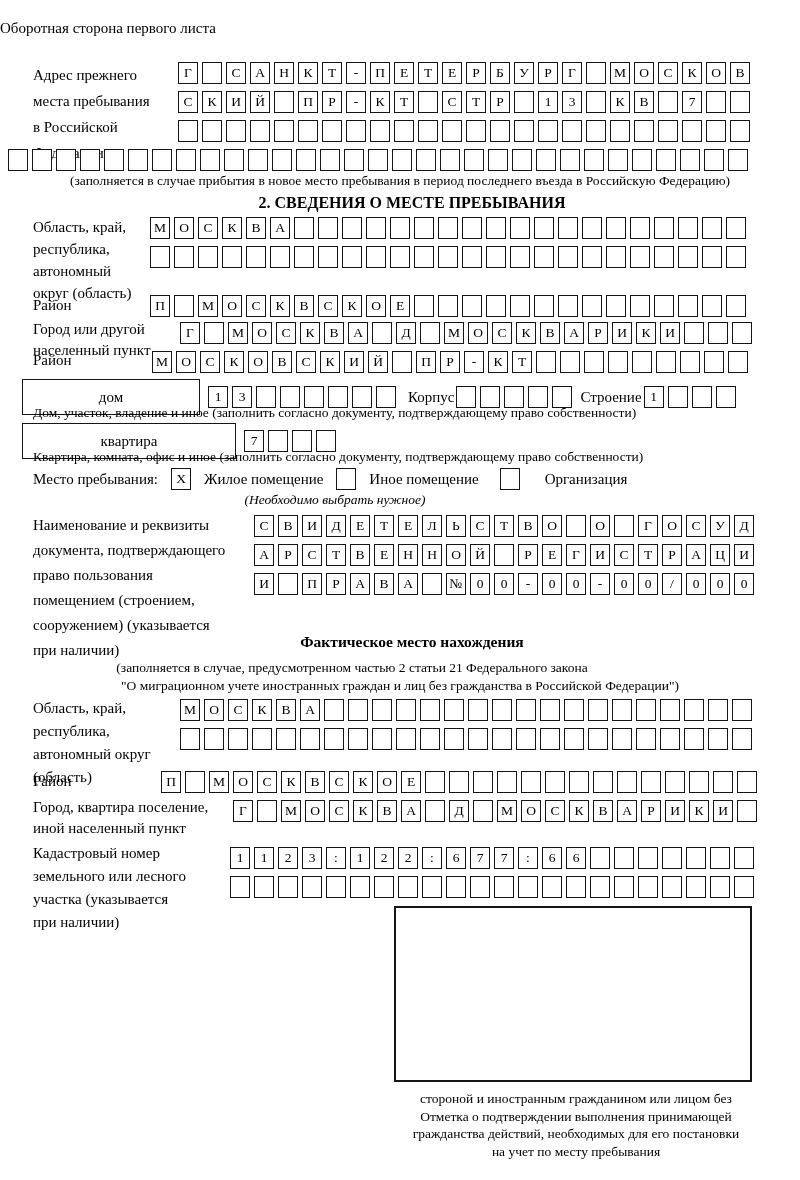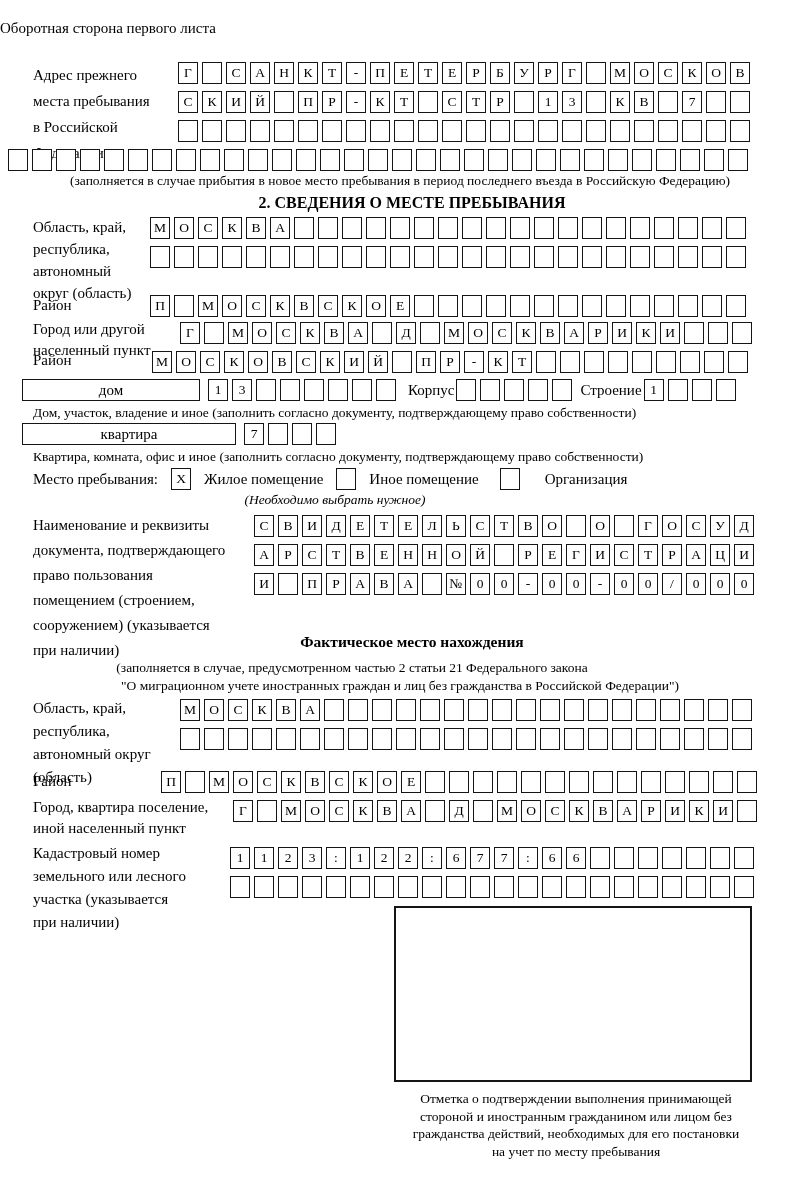--- a/index.html
+++ b/index.html
@@ -16,21 +16,21 @@
   .right { }
   .cellrow { display:flex; gap:4px; }
   .cellcol { display:flex; flex-direction:column; gap:7px; }
   .cell {
     width:20px; height:22px; flex:0 0 20px;
     border:1.6px solid #151515; background:#fff;
     display:flex; align-items:center; justify-content:center;
     font-size:13.5px; line-height:1;
   }
   .widebox {
-    height:22px; border:1.6px solid #151515; background:#fff;
+    height:36px; border:1.6px solid #151515; background:#fff;
     display:flex; align-items:center; justify-content:center; font-size:15px;font-family:Liberation Serif, serif;
   }
   .inlinerow { display:flex; align-items:center; gap:13px; }
   .labellines div { white-space:nowrap; }
   .stampbox { border:2px solid #151515; background:#fff; }
 </style>
 </head>
 <body>
 
 <div class="abs lbl right" style="left:0; top:20px; width:742px;">Оборотная сторона первого листа</div>
@@ -623,17 +623,17 @@
       <span class="cell"></span>
       <span class="cell"></span>
       <span class="cell"></span>
       <span class="cell"></span>
       <span class="cell"></span>
     </div>
 </div>
 
 <div class="abs stampbox" style="left:394px; top:906px; width:358px; height:176px;"></div>
 <div class="abs cap center labellines" style="left:385px; top:1090px; width:382px; line-height:17.5px;">
+  <div>стороной и иностранным гражданином или лицом без</div>
   <div>Отметка о подтверждении выполнения принимающей</div>
-  <div>стороной и иностранным гражданином или лицом без</div>
   <div>гражданства действий, необходимых для его постановки</div>
   <div>на учет по месту пребывания</div>
 </div>
 
 </body></html>

